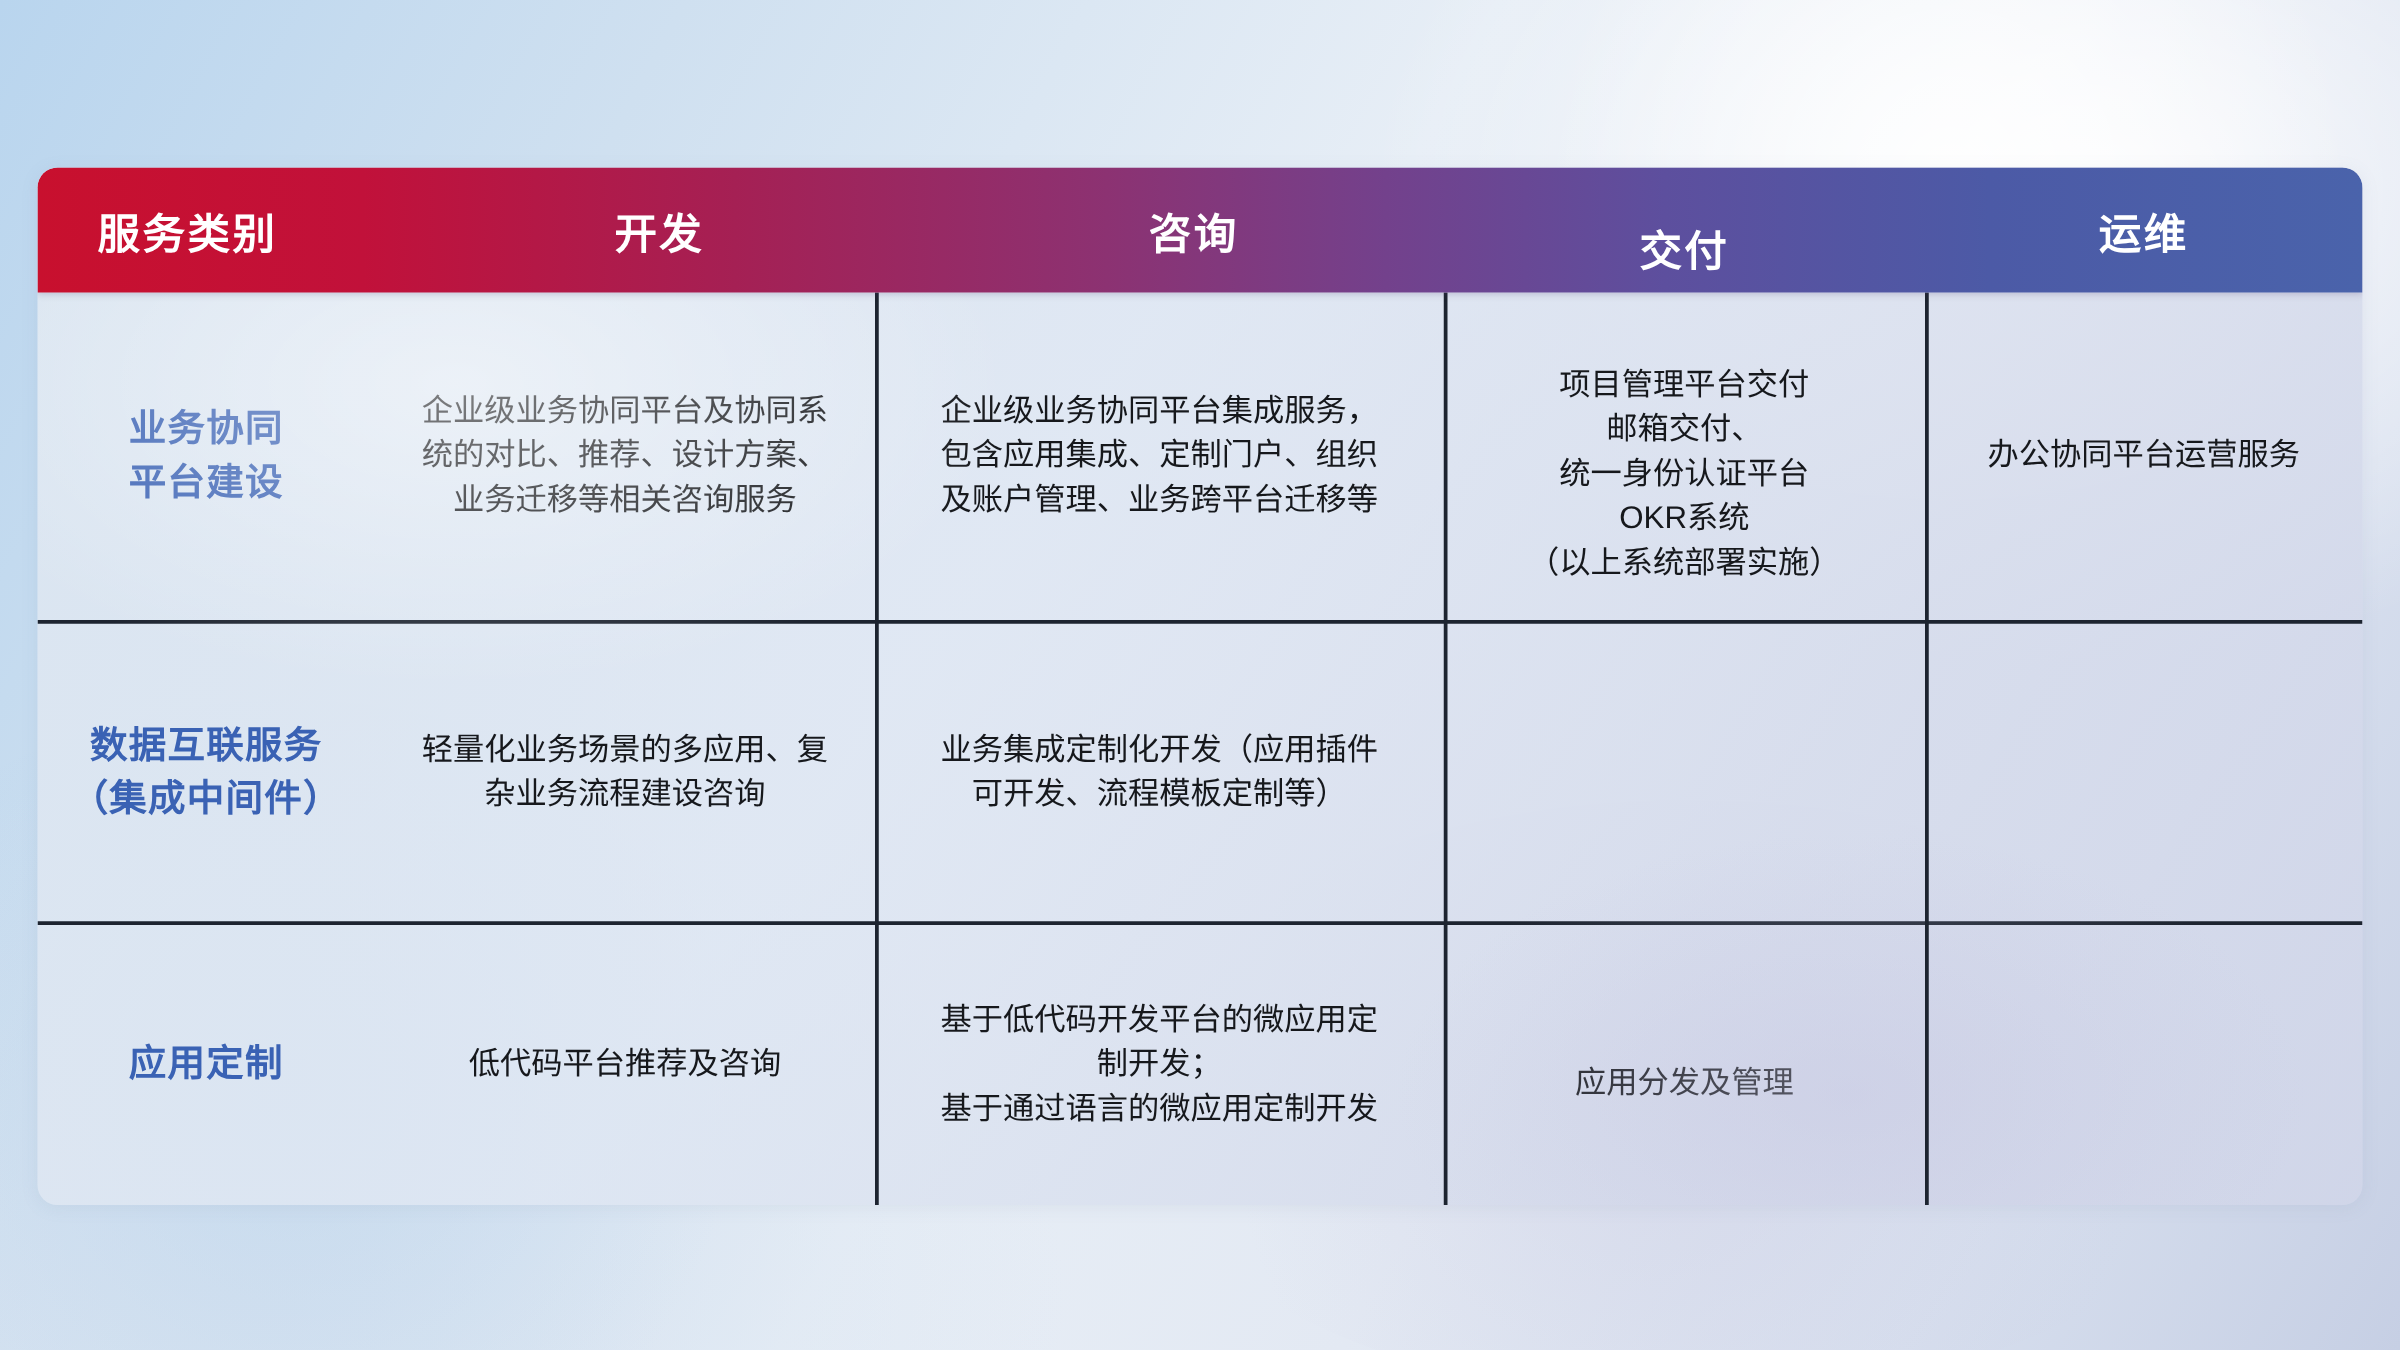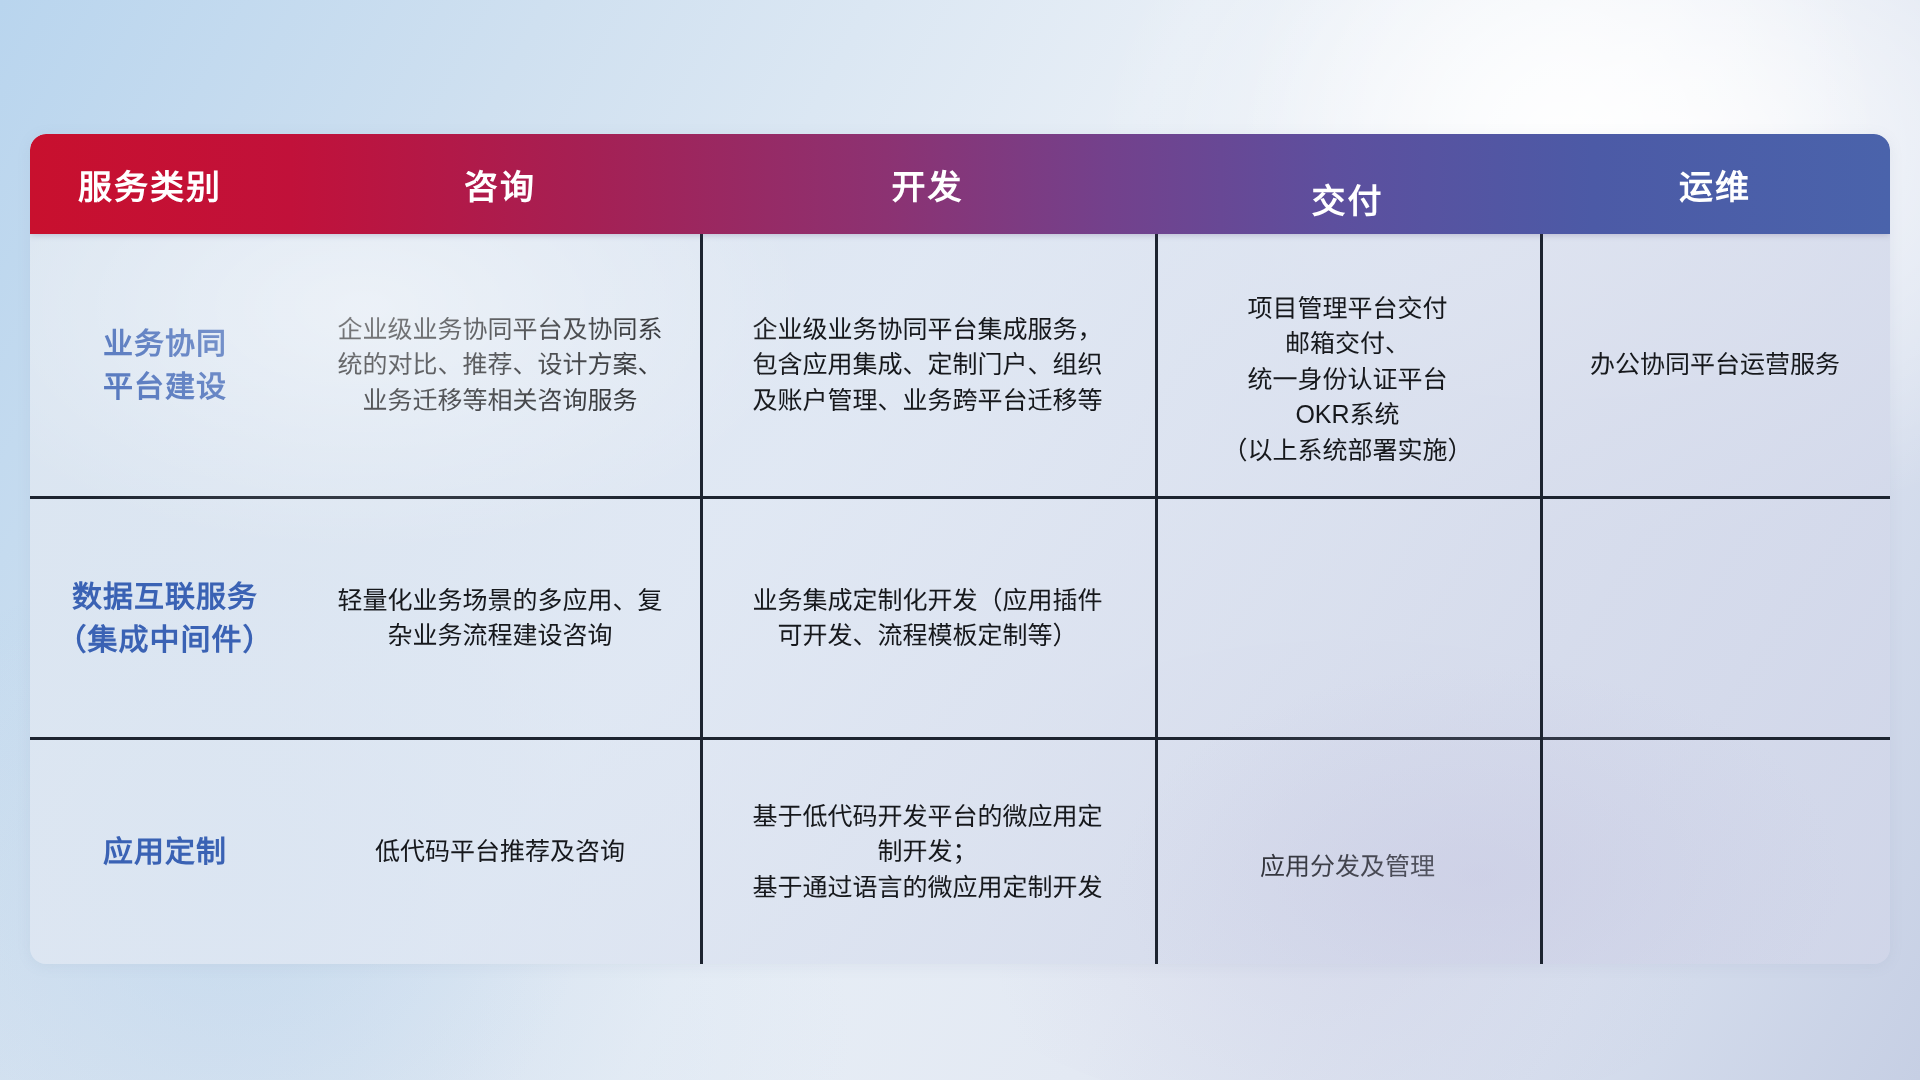--- a/index.html
+++ b/index.html
@@ -164,22 +164,22 @@
 <div class="page">
   <div class="glow g1"></div>
   <div class="glow g2"></div>
   <div class="glow g3"></div>
 
   <div class="table-wrap">
     <div class="table">
 
       <div class="thead">
         <div class="th c0">服务类别</div>
+        <div class="th c2">开发</div>
         <div class="th c1">咨询</div>
-        <div class="th c2">开发</div>
         <div class="th c3">交付</div>
         <div class="th c4">运维</div>
       </div>
 
       <div class="tbody">
         <div class="sheen"></div>
 
         <div class="vline v1"></div>
         <div class="vline v2"></div>
         <div class="vline v3"></div>

